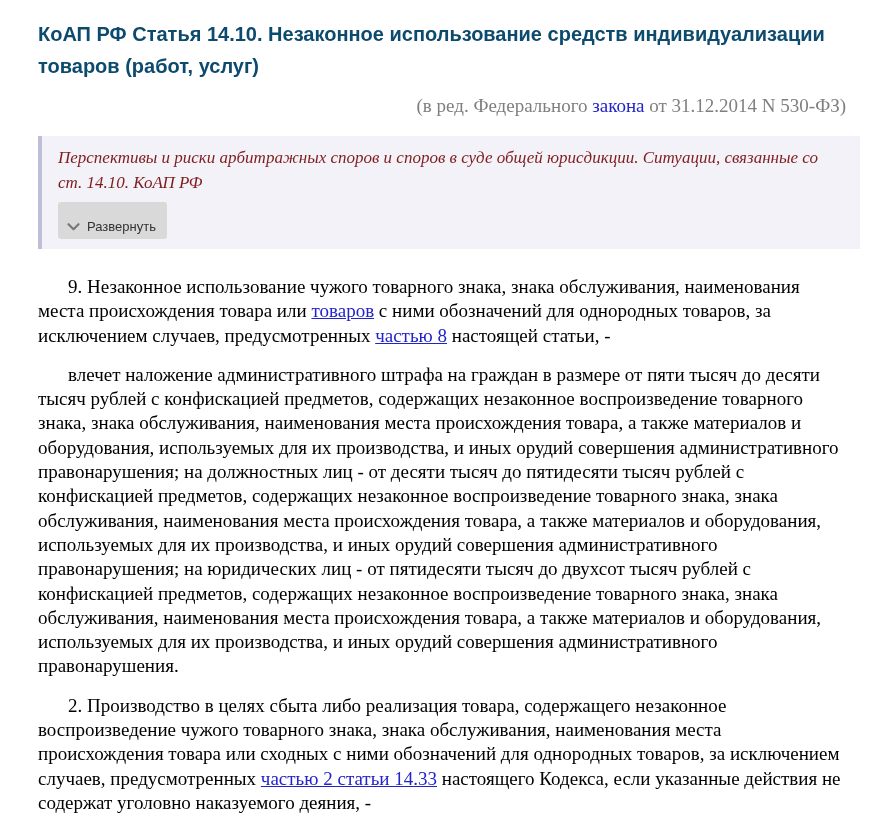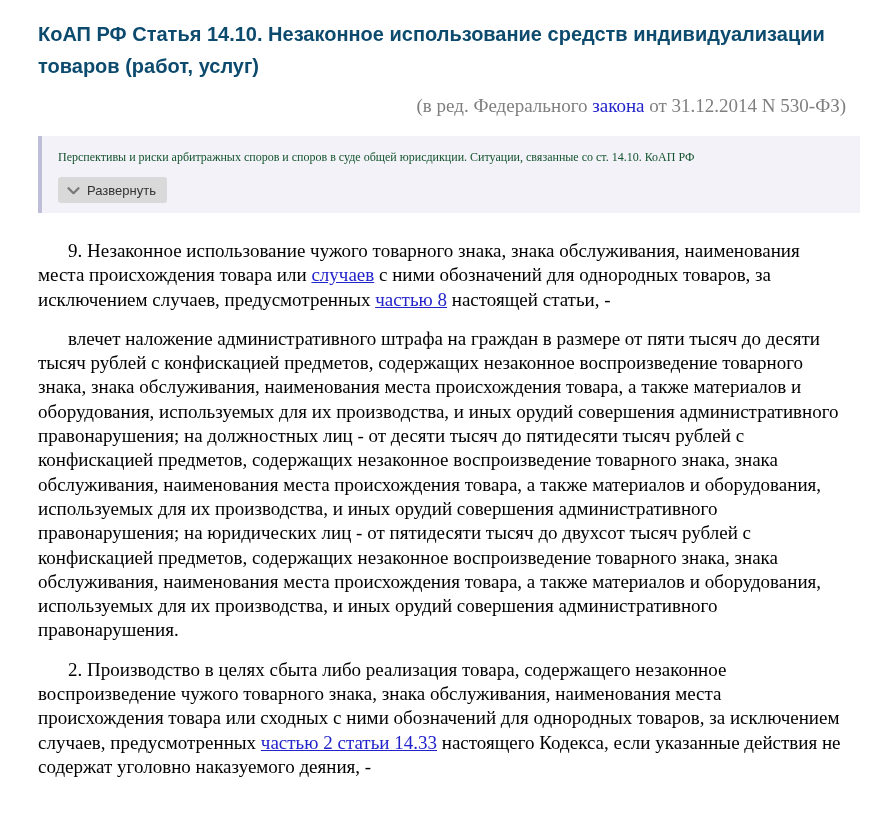--- a/index.html
+++ b/index.html
@@ -39,33 +39,34 @@
     cursor: pointer;
   }
   .info-box {
     margin-top: 17px;
     width: 822px;
     background: #f2f2f8;
     border-left: 4px solid #bebed8;
     padding: 9px 16px 10px 16px;
   }
   .info-box-text {
-    color: #14532d;
-    font-size: 12px;
+    color: #7f1d1d;
+    font-size: 17px;
     line-height: 25px;
+    font-style: italic;
   }
   .expand-btn {
     margin-top: 7px;
     display: inline-flex;
     align-items: center;
     gap: 7px;
     background: #d9d9d9;
     border: none;
     border-radius: 3px;
-    padding: 6px 11px 5px 9px;
+    padding: 17px 11px 5px 9px;
     font-family: "Liberation Sans", "DejaVu Sans", sans-serif;
     font-size: 13px;
     color: #333333;
     cursor: pointer;
   }
   .expand-btn svg { display: block; }
   .body-p {
     font-size: 19px;
     line-height: 24.3px;
     color: #000000;
@@ -95,19 +96,19 @@
     <button class="expand-btn">
       <span>
         <svg width="13" height="8" viewBox="0 0 13 8">
           <path d="M1.5 1.2 L6.5 6.2 L11.5 1.2" fill="none" stroke="#777777" stroke-width="2.2" stroke-linecap="round" stroke-linejoin="round"></path>
         </svg>
       </span>
       <span>Развернуть</span>
     </button>
   </div>
 
-  <p class="body-p first"><span>9. Незаконное использование чужого товарного знака, знака обслуживания, наименования места происхождения товара или </span><a class="doc-link">случаев</a><span> с ними обозначений для однородных товаров, за исключением случаев, предусмотренных </span><a class="doc-link">частью 8</a><span> настоящей статьи, -</span></p>
+  <p class="body-p first"><span>9. Незаконное использование чужого товарного знака, знака обслуживания, наименования места происхождения товара или </span><a class="doc-link">товаров</a><span> с ними обозначений для однородных товаров, за исключением случаев, предусмотренных </span><a class="doc-link">частью 8</a><span> настоящей статьи, -</span></p>
 
   <p class="body-p"><span>влечет наложение административного штрафа на граждан в размере от пяти тысяч до десяти тысяч рублей с конфискацией предметов, содержащих незаконное воспроизведение товарного знака, знака обслуживания, наименования места происхождения товара, а также материалов и оборудования, используемых для их производства, и иных орудий совершения административного правонарушения; на должностных лиц - от десяти тысяч до пятидесяти тысяч рублей с конфискацией предметов, содержащих незаконное воспроизведение товарного знака, знака обслуживания, наименования места происхождения товара, а также материалов и оборудования, используемых для их производства, и иных орудий совершения административного правонарушения; на юридических лиц - от пятидесяти тысяч до двухсот тысяч рублей с конфискацией предметов, содержащих незаконное воспроизведение товарного знака, знака обслуживания, наименования места происхождения товара, а также материалов и оборудования, используемых для их производства, и иных орудий совершения административного правонарушения.</span></p>
 
   <p class="body-p"><span>2. Производство в целях сбыта либо реализация товара, содержащего незаконное воспроизведение чужого товарного знака, знака обслуживания, наименования места происхождения товара или сходных с ними обозначений для однородных товаров, за исключением случаев, предусмотренных </span><a class="doc-link">частью 2 статьи 14.33</a><span> настоящего Кодекса, если указанные действия не содержат уголовно наказуемого деяния, -</span></p>
 
 </div>
 
 </body></html>

